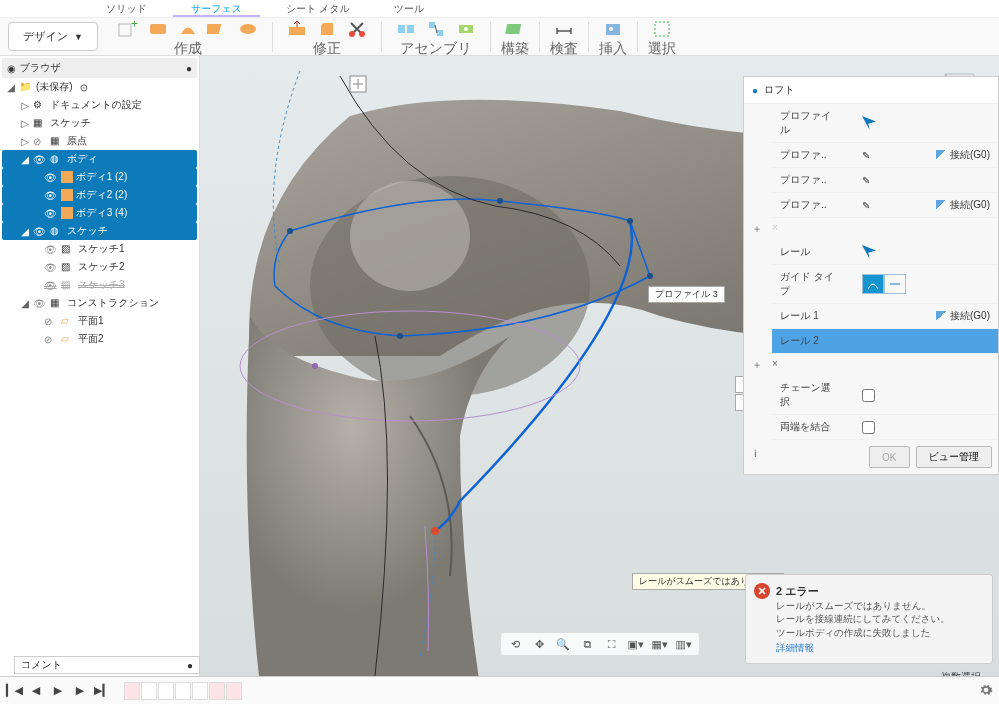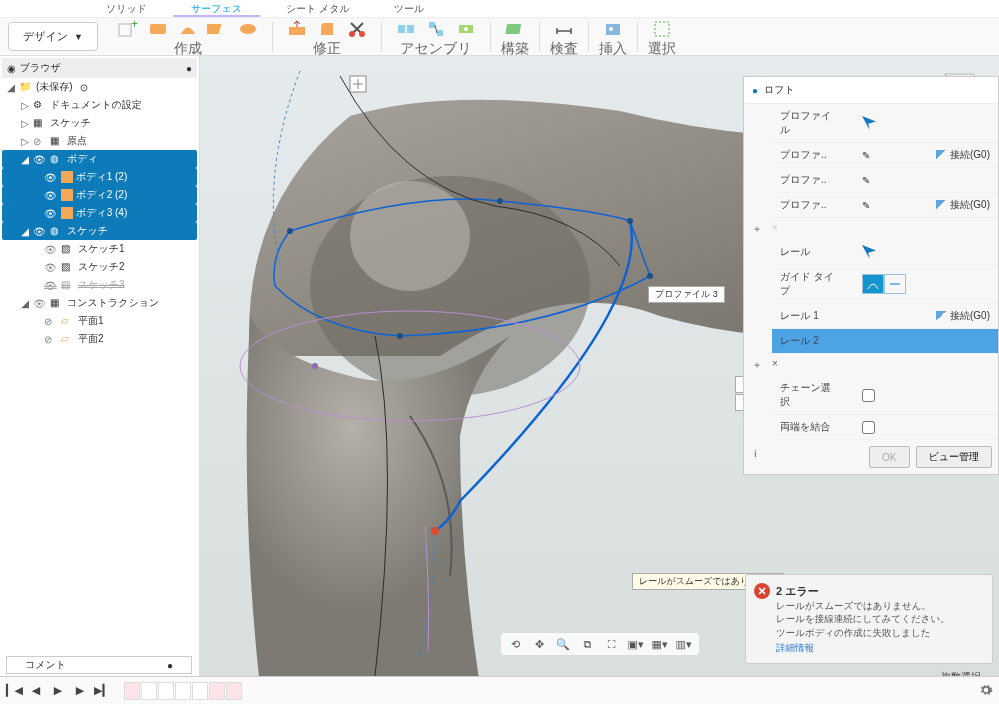--- a/index.html
+++ b/index.html
@@ -43,21 +43,21 @@
 .error-panel .emsg { color:#555; line-height:1.4; margin-left:22px; }
 .error-panel .elink { color:#2b7bd1; margin-left:22px; margin-top:3px; cursor:pointer; }
 .status-right { position:absolute; right:8px; bottom:20px; font-size:10px; color:#444; display:flex; align-items:center; gap:4px; }
 .nav-toolbar { position:absolute; bottom:28px; left:50%; transform:translateX(-50%); display:flex; gap:6px; background:rgba(255,255,255,0.8); border:1px solid #ddd; border-radius:4px; padding:3px 6px; }
 .nav-toolbar .ni { width:18px; height:16px; display:flex; align-items:center; justify-content:center; color:#555; }
 .timeline { position:absolute; bottom:0; left:0; right:0; height:28px; border-top:1px solid #ccc; display:flex; align-items:center; padding:0 6px; gap:6px; background:#fafafa; }
 .tl-btn { width:16px; color:#444; text-align:center; cursor:pointer; }
 .tl-items { display:flex; gap:1px; margin-left:8px; }
 .tl-item { width:16px; height:18px; border:1px solid #ddd; background:#fff; }
 .tl-item.sk { background:#fde4e9; }
-.comment-bar { position:absolute; left:6px; bottom:30px; width:186px; height:18px; border:1px solid #ccc; background:#fff; font-size:10px; padding:2px 18px; display:flex; align-items:center; justify-content:space-between; }
+.comment-bar { position:absolute; left:14px; bottom:30px; width:186px; height:18px; border:1px solid #ccc; background:#fff; font-size:10px; padding:2px 6px; display:flex; align-items:center; justify-content:space-between; }
 .icon-chev { font-size:9px; }
 .seg-btns { display:flex; }
 .seg-btns .sb { width:22px; height:20px; border:1px solid #9cc0dd; display:flex; align-items:center; justify-content:center; }
 .seg-btns .sb.active { background:#1495d0; color:#fff; }
 .cursor-ico { display:inline-block; width:14px; height:14px; background:#1279bd; clip-path:polygon(0 0,100% 40%,45% 55%,55% 100%); }
 .gear-ico svg { width:14px; height:14px; }
 </style>
 </head>
 <body>
 

